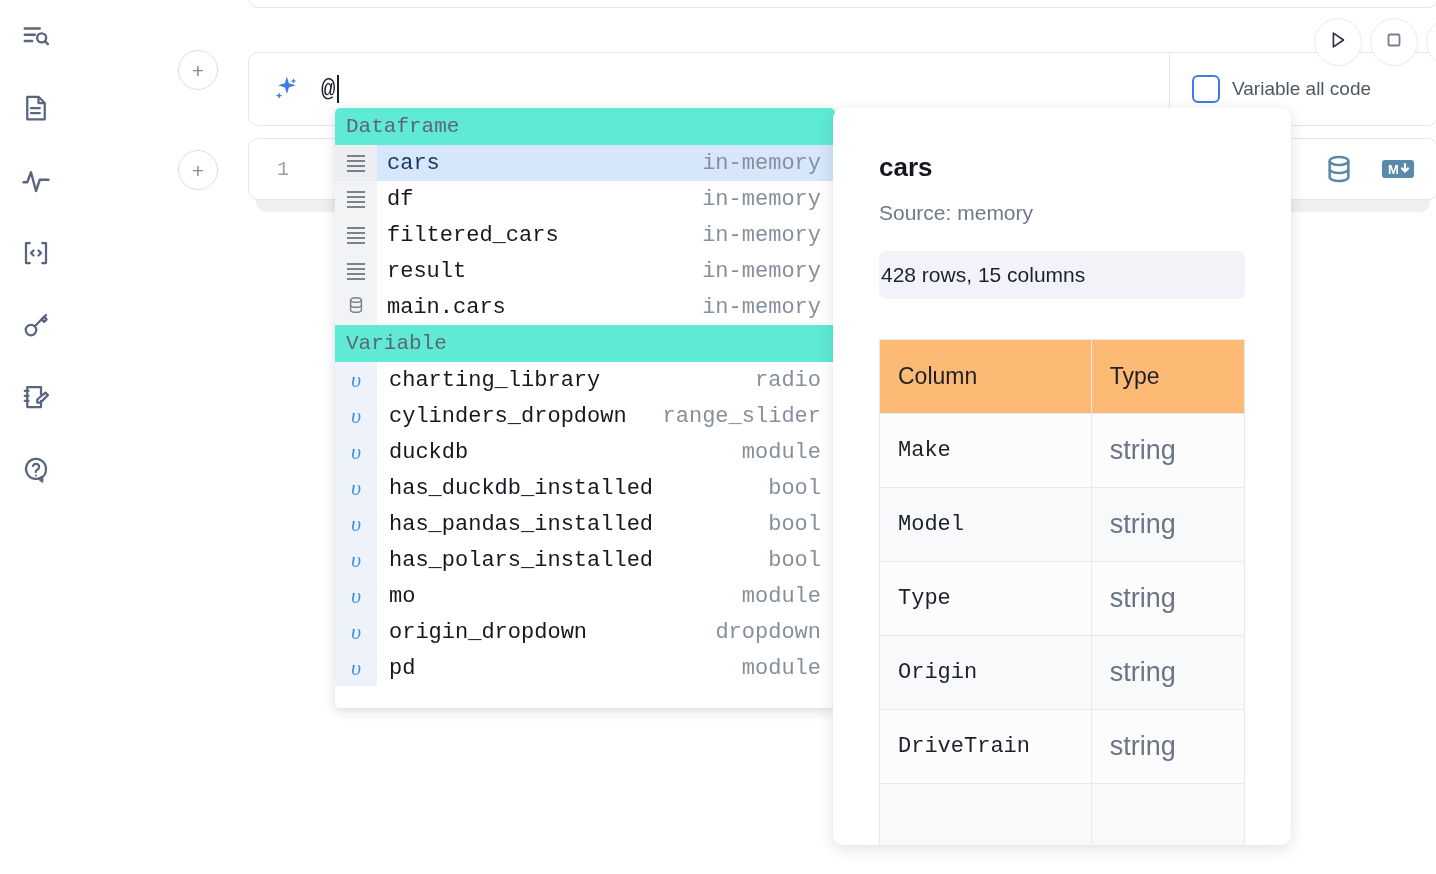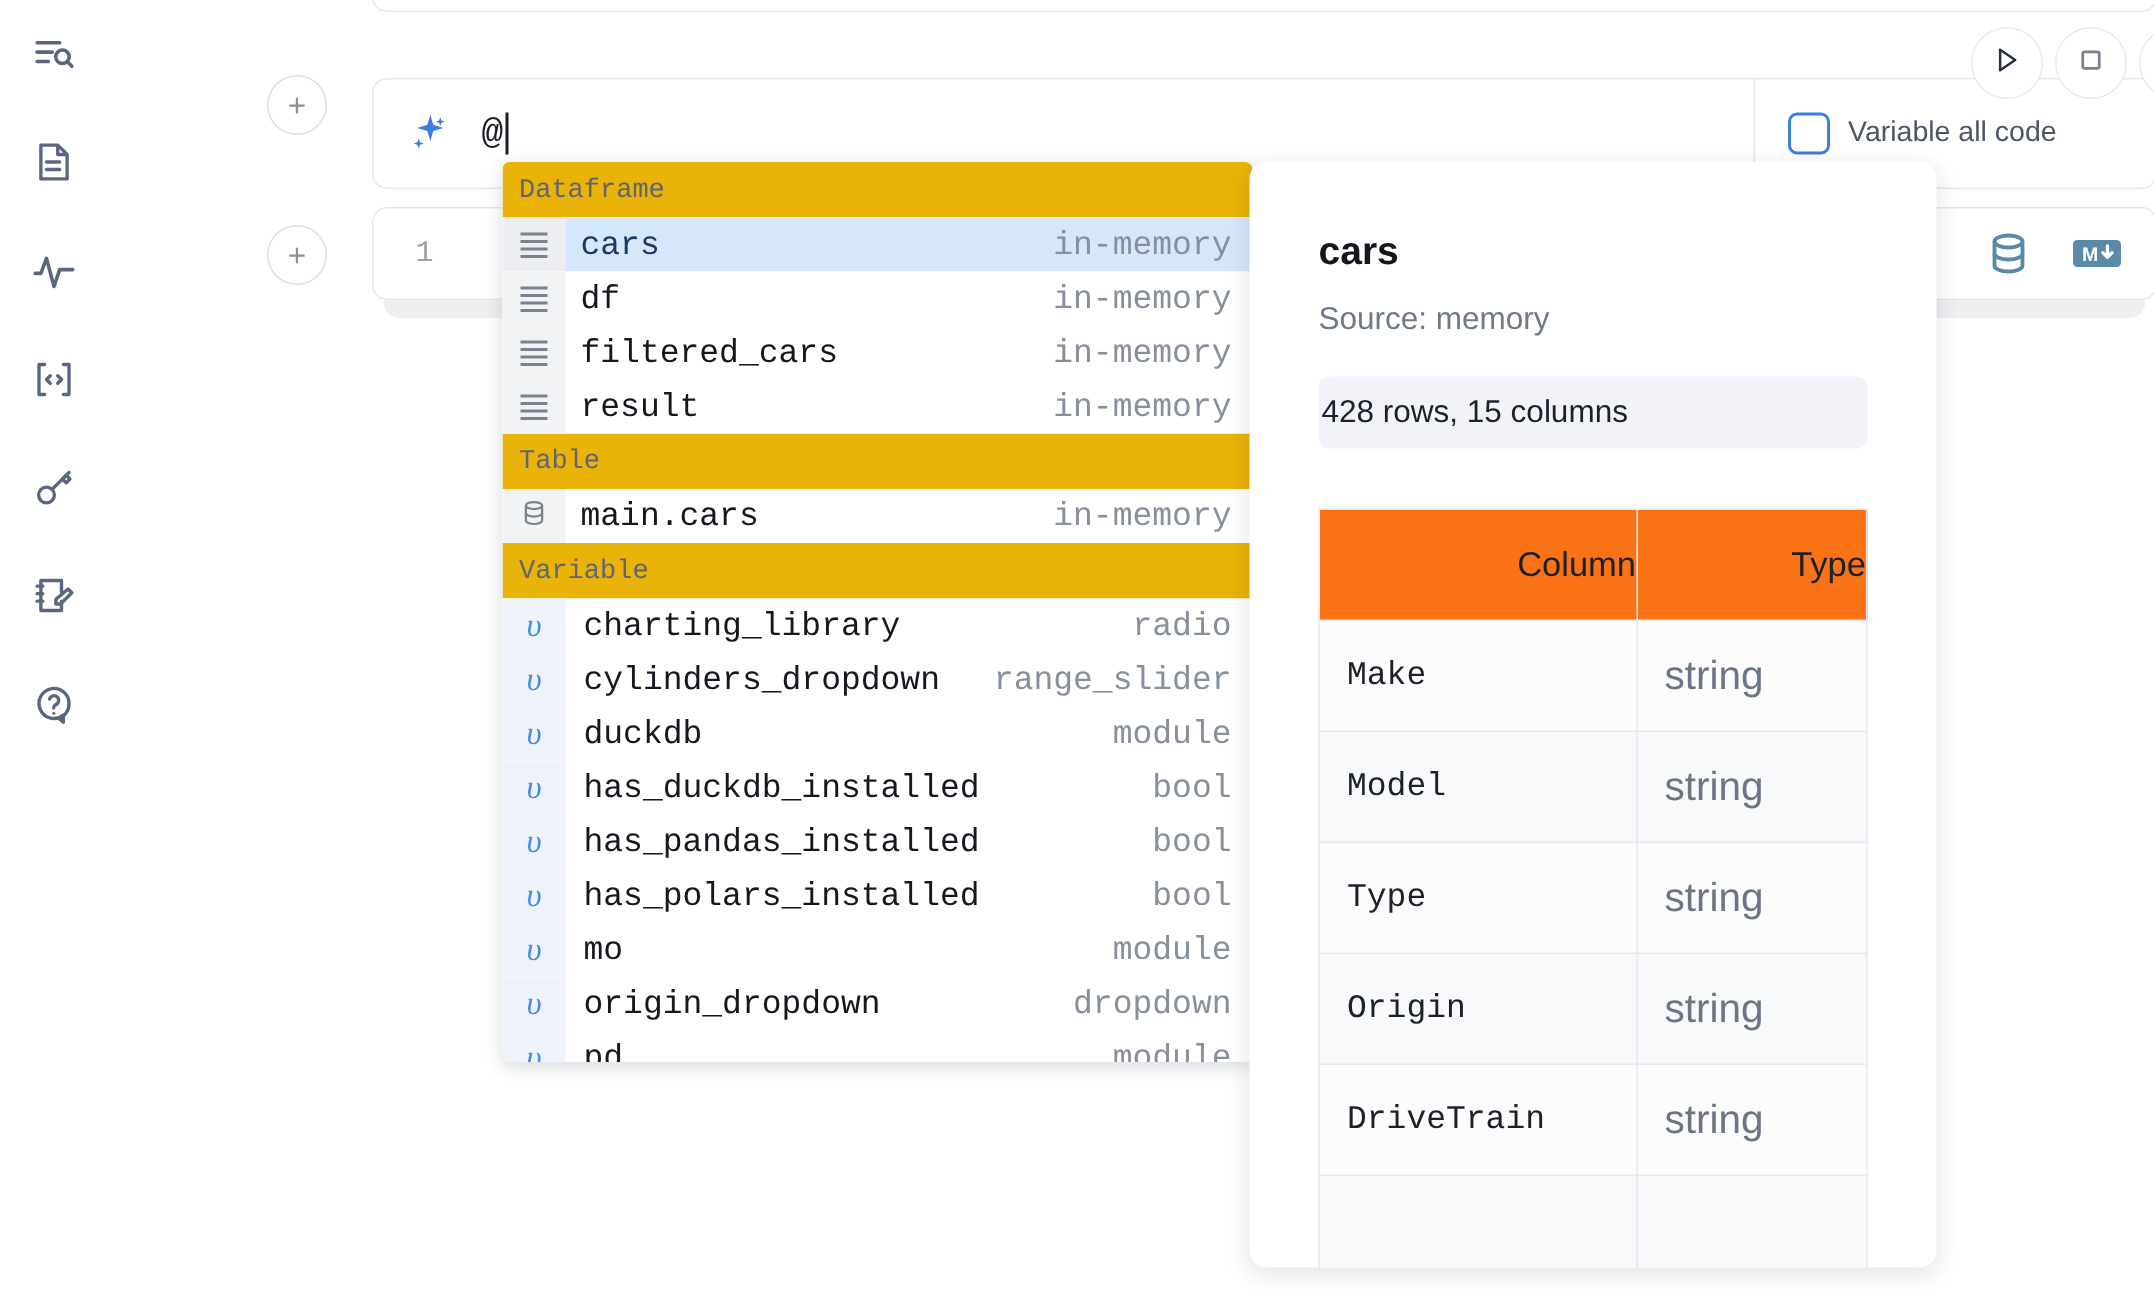--- a/index.html
+++ b/index.html
@@ -102,23 +102,23 @@
   }
 
   
   .ac {
     position: absolute; left: 335px; top: 108px; width: 500px; height: 600px;
     background: #fff; border-radius: 5px;
     box-shadow: 0 3px 12px rgba(25,30,50,.16);
     overflow: hidden; z-index: 30;
   }
   .ac-section {
-    height: 37px; background: #eab308; display: flex; align-items: center;
+    height: 37px; background: #5eead4; display: flex; align-items: center;
     padding-left: 11px;
-    font-family: "Liberation Mono", monospace; font-size: 18px; color: #5f6672;
+    font-family: "Liberation Mono", monospace; font-size: 21px; color: #5f6672;
   }
   .ac-row {
     height: 36px; display: flex; align-items: center; background: #fff;
     cursor: pointer; position: relative;
   }
   .ac-row .ico {
     width: 42px; height: 36px; flex: none;
     background: #f2f3f5;
     display: flex; align-items: center; justify-content: center;
   }
@@ -157,21 +157,21 @@
   }
   .d-table {
     margin-top: 40px; width: 366px; border-collapse: collapse;
     table-layout: fixed;
   }
   .d-table th, .d-table td {
     border: 1px solid #e4e8ef; height: 74px; text-align: left;
     padding-left: 18px; vertical-align: middle;
   }
   .d-table th {
-    background: #f97316; font-weight: 400; font-size: 23px; color: #1d2029; text-align: right;
+    background: #fdba74; font-weight: 400; font-size: 23px; color: #1d2029;
   }
   .d-table td.cname {
     font-family: Liberation Mono, monospace; font-size: 22px; color: #1d2029;
     background: #fcfcfd;
   }
   .d-table td.ctype { font-size: 27px; color: #6b7586; background: #fcfcfd; }
   .d-table tr:nth-child(even) td { background: #f8f9fb; }
 </style>
 </head>
 <body>
@@ -362,21 +362,20 @@
             <i></i>
             <i></i>
             <i></i>
           </span>
         </span>
         <span class="body">
           <span>result</span>
           <span class="meta">in-memory</span>
         </span>
       </div>
-      <div class="ac-section">Table</div>
       <div class="ac-row ">
         <span class="ico">
           <span><svg width="20" height="20" viewBox="0 0 24 24" fill="none" stroke="#7b828e" stroke-width="1.8">
               <ellipse cx="12" cy="6" rx="6.5" ry="2.8"></ellipse>
               <path d="M5.5 6v12c0 1.6 2.9 2.8 6.5 2.8s6.5-1.2 6.5-2.8V6"></path>
               <path d="M5.5 12c0 1.6 2.9 2.8 6.5 2.8s6.5-1.2 6.5-2.8"></path>
             </svg></span>
         </span>
         <span class="body">
           <span>main.cars</span>

